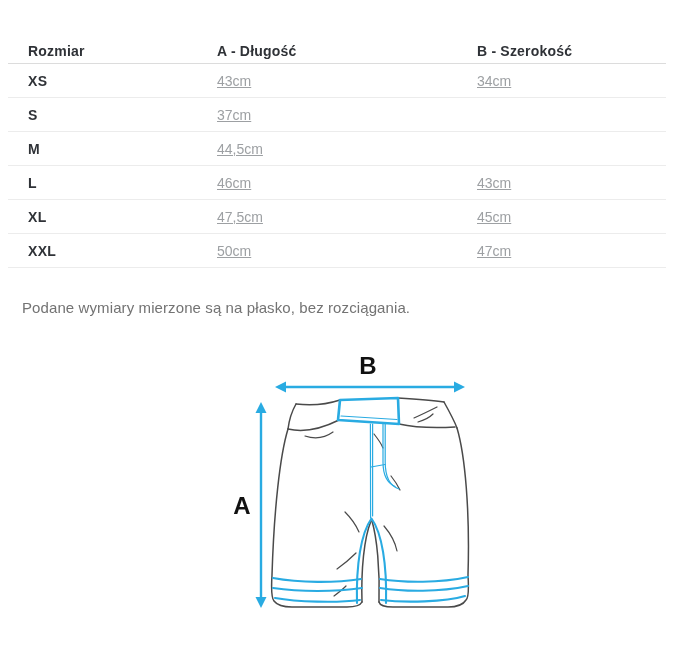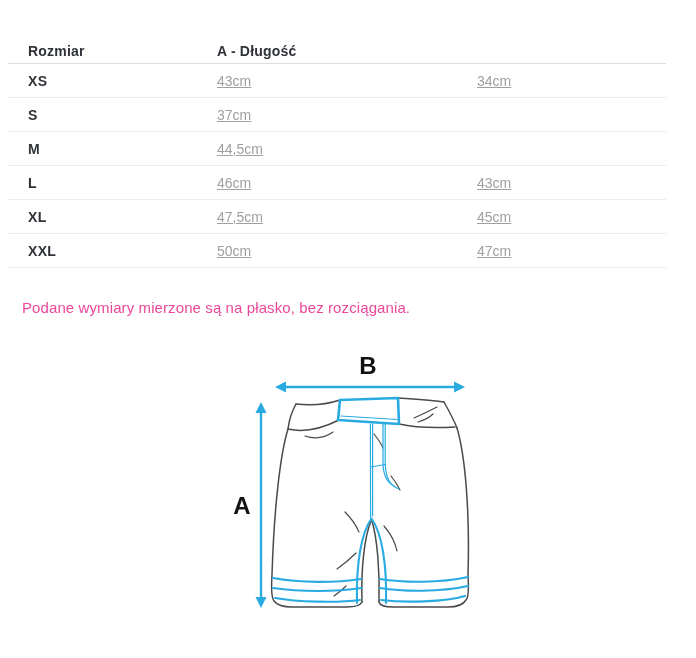--- a/index.html
+++ b/index.html
@@ -15,39 +15,40 @@
     font-family:"Liberation Sans",sans-serif;position:relative;}
   .size-table{position:absolute;left:8px;top:38px;width:658px;}
   .trow{display:grid;grid-template-columns:209px 260px 1fr;align-items:center;}
   .thead{height:26px;border-bottom:1px solid var(--divider-strong);}
   .tbody-row{height:34px;border-bottom:1px solid var(--divider);}
   .cell{font-size:14px;line-height:1;}
   .cell.first{padding-left:20px;}
   .hcell{font-weight:700;color:var(--text-dark);letter-spacing:.2px;}
   .size-cell{font-weight:700;color:var(--text-dark);letter-spacing:.3px;}
   .val-cell{font-weight:400;color:var(--text-muted);text-decoration:underline;}
-  .note{position:absolute;left:22px;top:299px;font-size:15px;color:#ec4899;
+  .note{position:absolute;left:22px;top:299px;font-size:15px;color:#737373;
     letter-spacing:.1px;}
   .diagram{position:absolute;left:225px;top:350px;width:250px;height:290px;}
   svg .k{stroke:var(--ink);fill:none;stroke-width:1.5;stroke-linecap:round;stroke-linejoin:round;}
   svg .w{stroke:var(--ink);fill:none;stroke-width:1.2;stroke-linecap:round;}
   svg .c{stroke:var(--accent);fill:none;stroke-width:2.1;stroke-linecap:round;stroke-linejoin:round;}
   svg .c-thin{stroke:var(--accent);fill:none;stroke-width:1.2;stroke-linecap:round;}
   svg .c-fill{fill:var(--accent);stroke:none;}
   svg .patch{fill:#ffffff;stroke:var(--accent);stroke-width:2.6;stroke-linejoin:round;}
   svg .arrow{stroke:var(--accent);stroke-width:2.4;stroke-linecap:butt;}
   svg .dim-label{font-family:"Liberation Sans",sans-serif;font-size:24px;font-weight:700;fill:#111111;}
 </style>
 </head>
 <body>
 
 <div class="size-table">
   <div class="trow thead">
     <div class="cell first hcell">Rozmiar</div>
     <div class="cell hcell">A - Długość</div>
+    <div class="cell hcell">B - Szerokość</div>
   </div>
   <div class="trow tbody-row">
     <div class="cell first size-cell">XS</div>
     <div class="cell val-cell">43cm</div>
     <div class="cell val-cell">34cm</div>
   </div>
   <div class="trow tbody-row">
     <div class="cell first size-cell">S</div>
     <div class="cell val-cell">37cm</div>
   </div>

